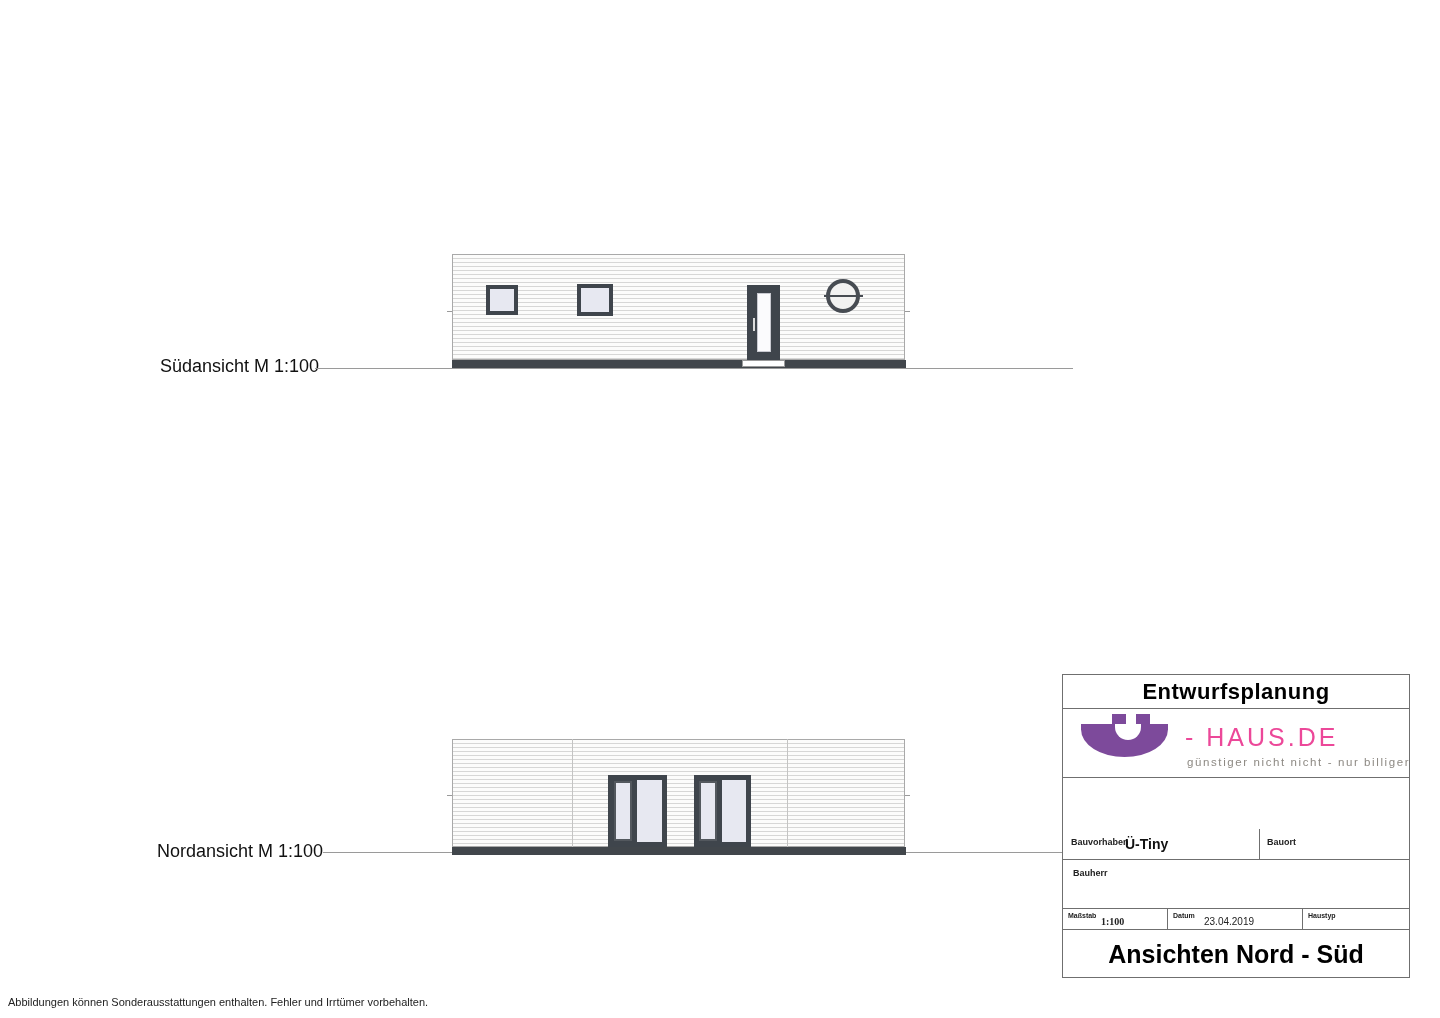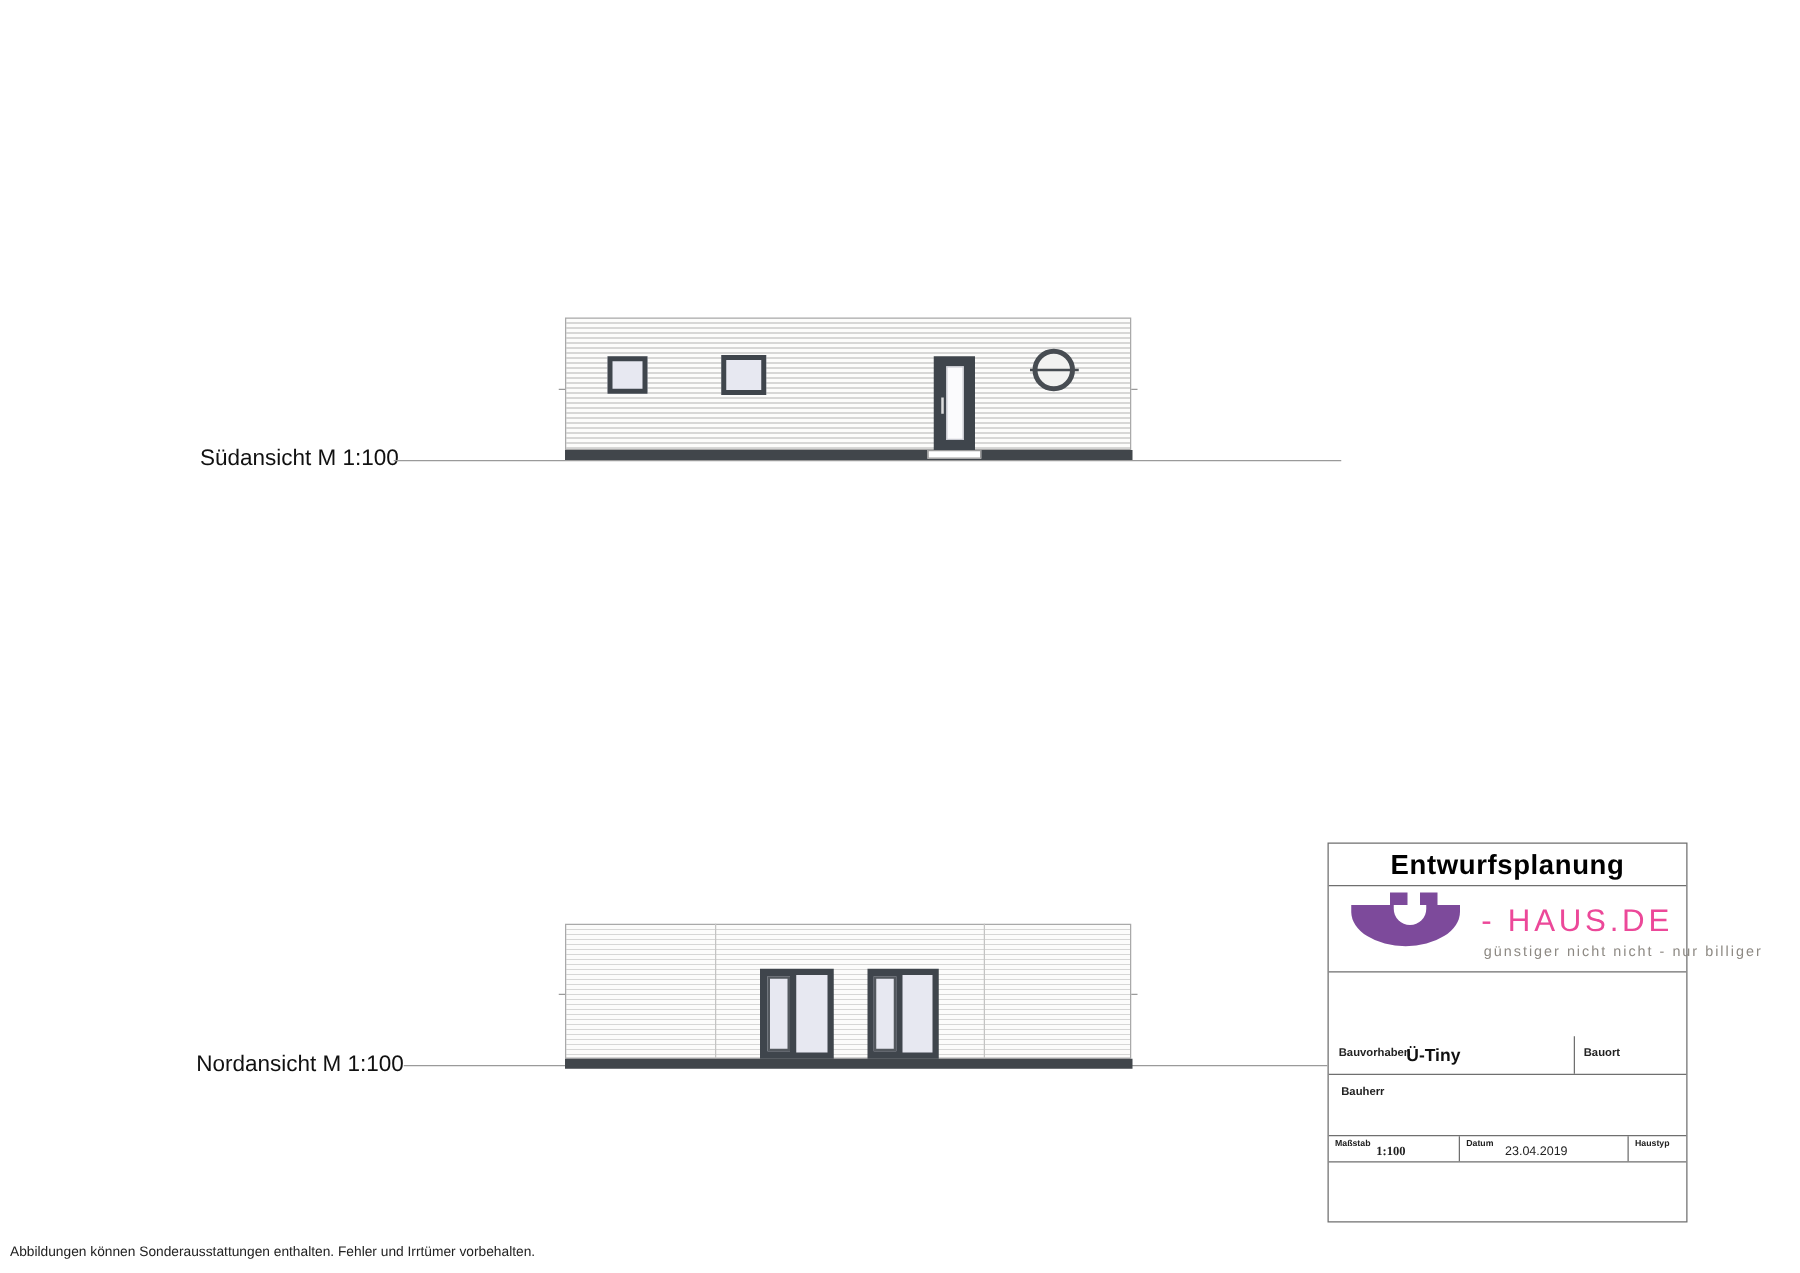--- a/index.html
+++ b/index.html
@@ -24,21 +24,21 @@
   .door-glass{position:absolute;background:#fbfbfd;border:1px solid #c9cad1;box-sizing:border-box;}
   .door-handle{position:absolute;width:2px;background:#dcdcdc;}
   .threshold{position:absolute;background:#ffffff;border:1px solid #9a9a9a;box-sizing:border-box;}
   .porthole{position:absolute;box-sizing:border-box;border:4px solid #474c52;border-radius:50%;background:#f2f2f1;}
   .porthole-bar{position:absolute;height:2px;background:#474c52;}
   .patio-door{position:absolute;background:#3f454c;}
   .patio-pane{position:absolute;background:#e7e8f1;}
   .patio-pane.leaf{border:2px solid #53585e;box-sizing:border-box;}
 
   
-  .tblock{position:absolute;left:1062px;top:674px;width:288px;height:304px;
+  .tblock{position:absolute;left:1062px;top:674px;width:348px;height:304px;
     box-sizing:border-box;border:1px solid #6f6f6f;background:#fff;}
   .tb-row{position:absolute;left:0;width:100%;box-sizing:border-box;border-bottom:1px solid #6f6f6f;}
   .tb-header{top:0;height:34px;display:flex;align-items:center;justify-content:center;
     font-size:22px;font-weight:bold;letter-spacing:.5px;color:#000;}
   .tb-logo{top:34px;height:69px;}
   .tb-firma{top:103px;height:51px;}
   .tb-bau{top:154px;height:31px;}
   .tb-bauherr{top:185px;height:49px;}
   .tb-meta{top:234px;height:21px;}
   .tb-title{top:255px;height:48px;border-bottom:none;display:flex;align-items:center;justify-content:center;
@@ -140,16 +140,17 @@
       <div class="fld-label tiny" style="left:5px;top:3px;">Maßstab</div>
       <div class="meta-value bold" style="left:38px;top:7px;">1:100</div>
       <div class="vdiv" style="left:104px;"></div>
       <div class="fld-label tiny" style="left:110px;top:3px;">Datum</div>
       <div class="meta-value" style="left:141px;top:7px;">23.04.2019</div>
       <div class="vdiv" style="left:239px;"></div>
       <div class="fld-label tiny" style="left:245px;top:3px;">Haustyp</div>
       <div class="meta-value" style="left:285px;top:7px;"></div>
     </div>
 
+    <div class="tb-row tb-title">Ansichten Nord - Süd</div>
   </div>
 
   <div class="disclaimer">Abbildungen können Sonderausstattungen enthalten. Fehler und Irrtümer vorbehalten.</div>
 </div>
 
 </body></html>

